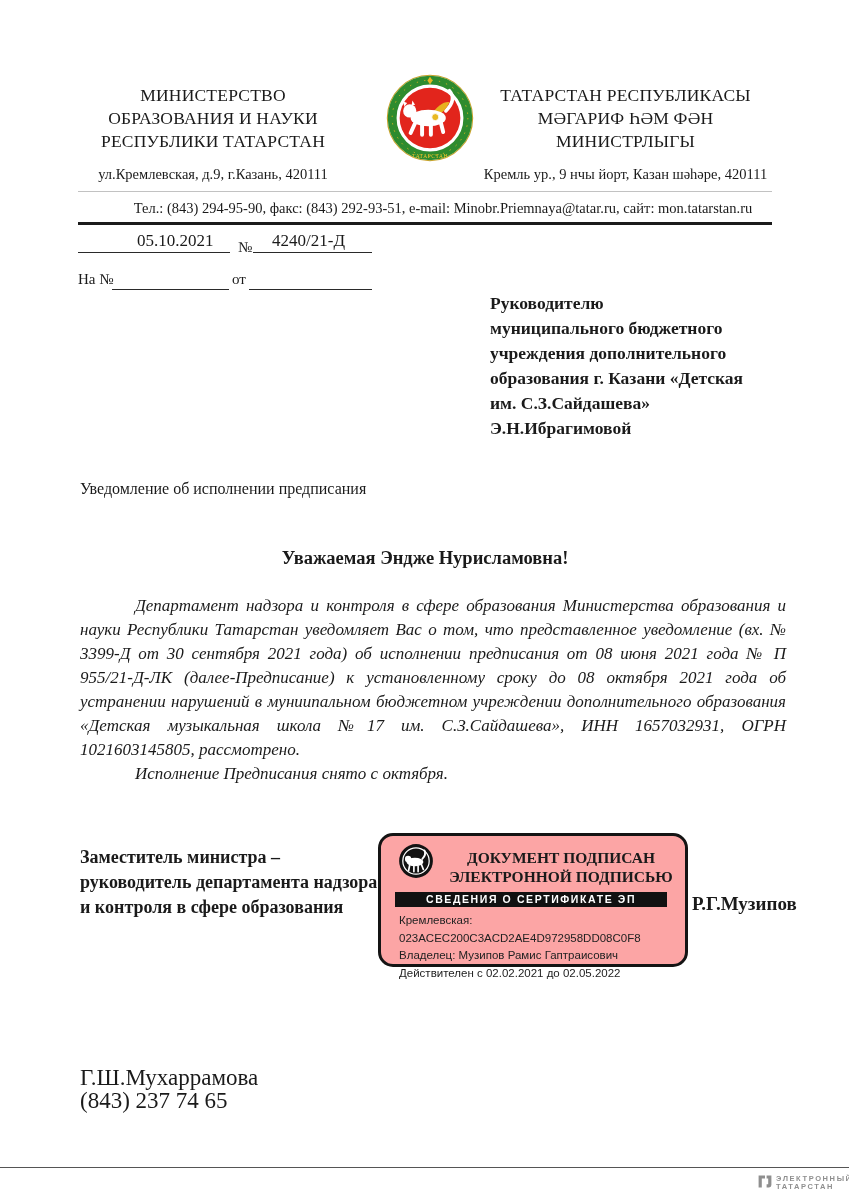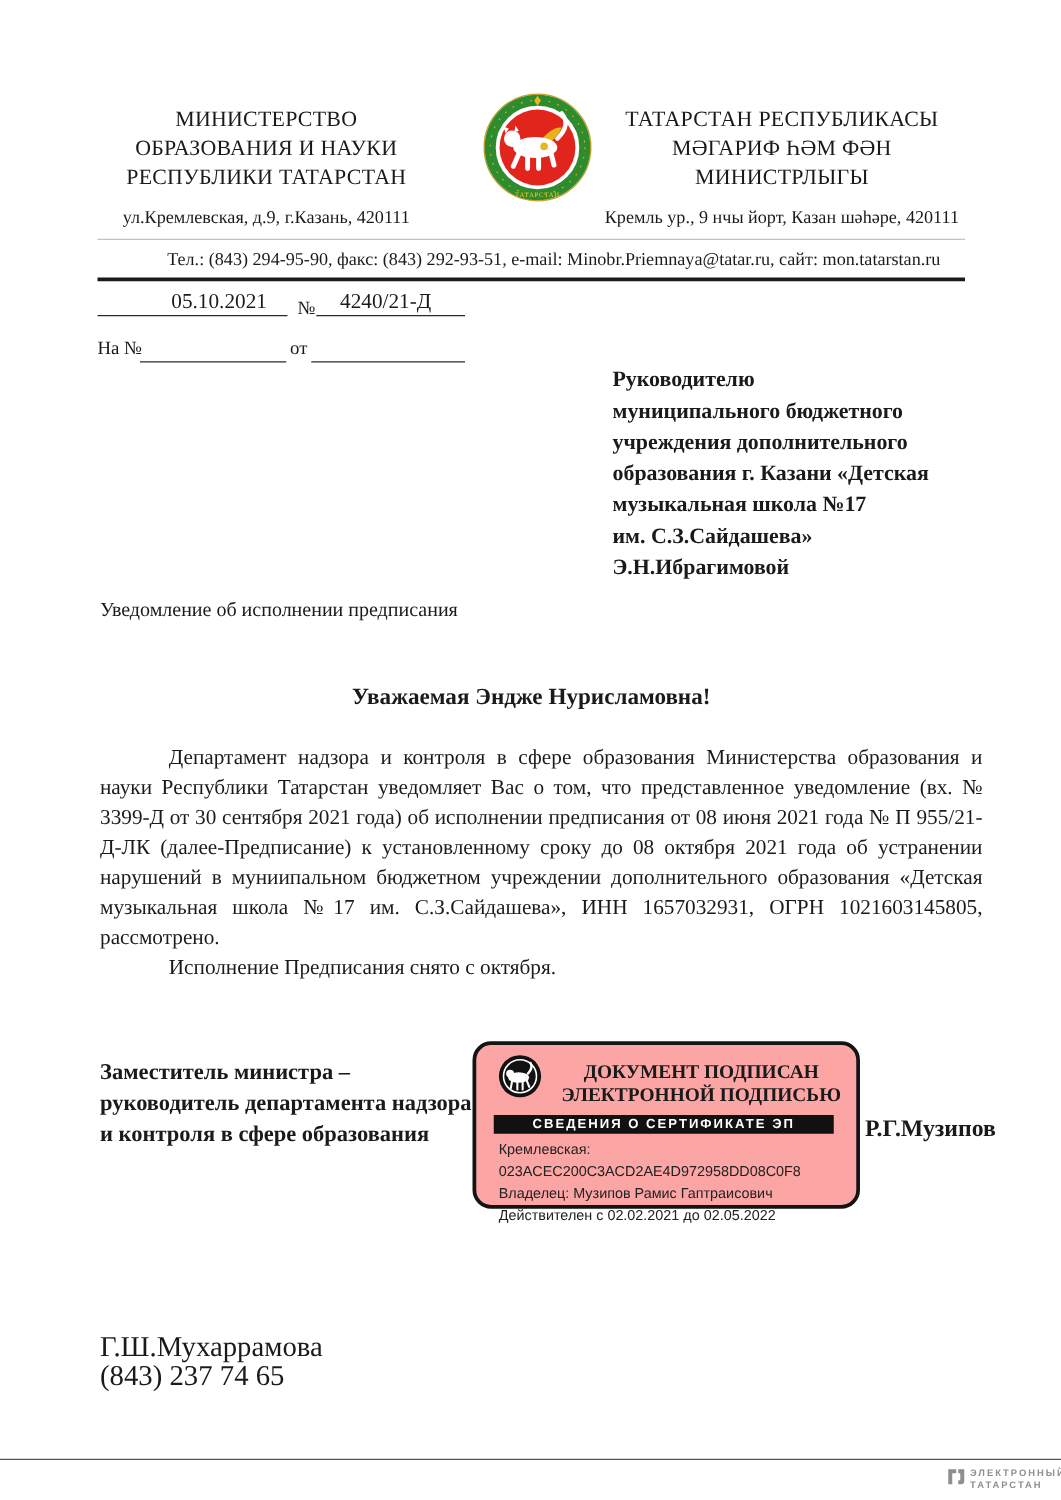--- a/index.html
+++ b/index.html
@@ -14,21 +14,21 @@
   .contact{font-size:14.5px;}
   .rule-thin{border-top:1px solid #c2c2c2;height:0;}
   .rule-thick{border-top:3px solid #1b1b1b;height:0;}
   .uline{border-bottom:1.3px solid #2a2a2a;height:0;}
   .ref{font-size:17px;}
   .ref-small{font-size:15px;}
   .recipient{font-weight:bold;font-size:17.5px;line-height:25px;}
   .subject{font-size:16px;}
   .salutation{font-weight:bold;font-size:18.5px;}
   .body-text{font-size:17px;line-height:24px;text-align:justify;width:706px;}
-  .body-text p{margin:0;text-indent:55px;}
+  .body-text p{margin:0;text-indent:55px;font-style:italic;}
   .sig{font-weight:bold;font-size:18px;line-height:25px;z-index:3;}
   .signer{font-weight:bold;font-size:19px;z-index:3;}
   .stamp{
     width:310px;height:134px;background:#fca5a5;border:3px solid #141414;
     border-radius:15px;z-index:2;box-sizing:border-box;
   }
   .stamp-title{font-weight:bold;font-size:15.5px;line-height:19px;text-align:center;}
   .stamp-bar{
     background:#111111;color:#ffffff;font-family:"Liberation Sans",sans-serif;
     font-weight:bold;font-size:10.5px;letter-spacing:1.6px;text-align:center;
@@ -94,21 +94,20 @@
   <div class="abs ref-small" style="left:78px;top:271px;">На №</div>
   <div class="abs uline" style="left:112px;top:289px;width:117px;"></div>
   <div class="abs ref-small" style="left:232px;top:271px;">от</div>
   <div class="abs uline" style="left:249px;top:289px;width:123px;"></div>
 
   <div class="abs recipient" style="left:490px;top:291px;width:355px;">
     <div>Руководителю</div>
     <div>муниципального бюджетного</div>
     <div>учреждения дополнительного</div>
     <div>образования г. Казани «Детская</div>
-    <div>музыкальная школа №17</div>
     <div>им. С.З.Сайдашева»</div>
     <div>Э.Н.Ибрагимовой</div>
   </div>
 
   <div class="abs subject" style="left:80px;top:480px;">Уведомление об исполнении предписания</div>
 
   <div class="abs salutation center" style="left:72px;top:548px;width:706px;">Уважаемая Эндже Нурисламовна!</div>
 
   <div class="abs body-text" style="left:80px;top:594px;">
     <p>Департамент надзора и контроля в сфере образования Министерства образования и науки Республики Татарстан уведомляет Вас о том, что представленное уведомление (вх. № 3399-Д от 30 сентября 2021 года) об исполнении предписания от 08 июня 2021 года № П 955/21-Д-ЛК (далее-Предписание) к установленному сроку до 08 октября 2021 года об устранении нарушений в муниипальном бюджетном учреждении дополнительного образования «Детская музыкальная школа №17 им. С.З.Сайдашева», ИНН 1657032931, ОГРН 1021603145805, рассмотрено.</p>

